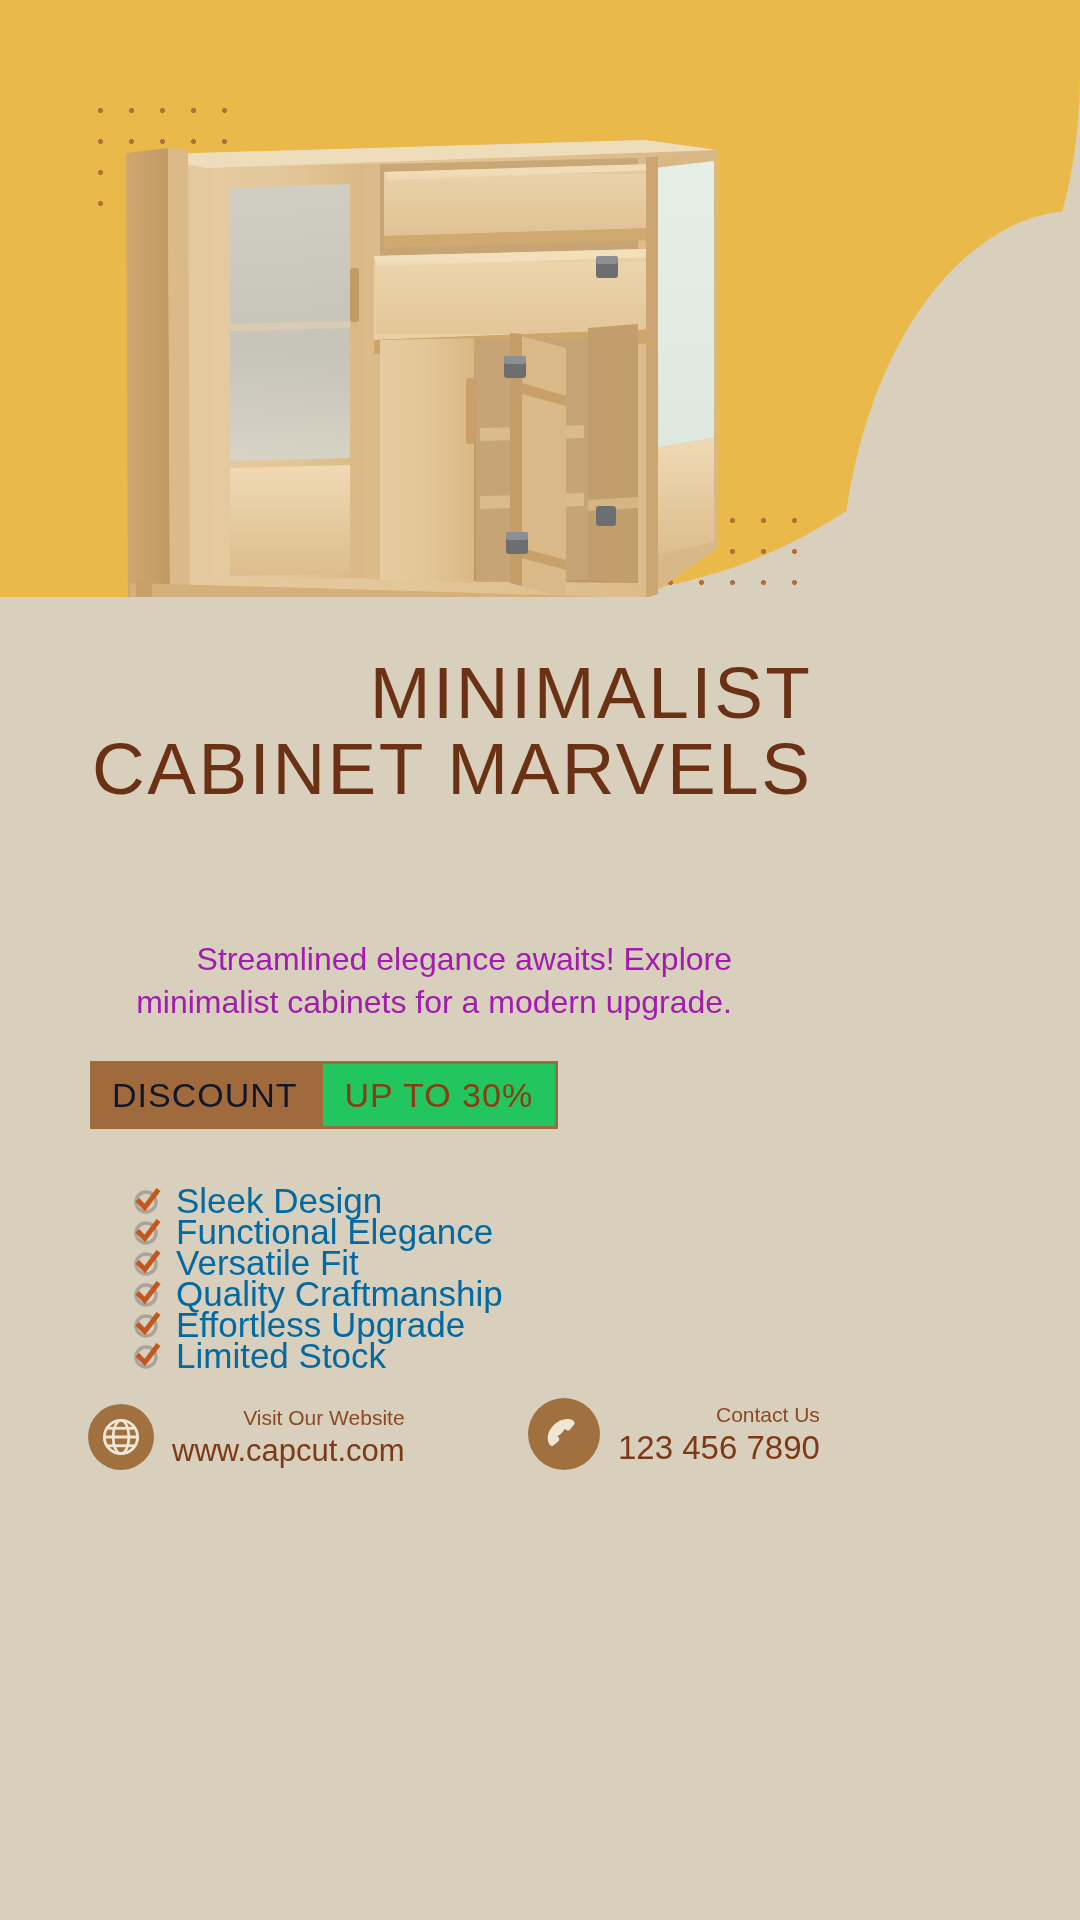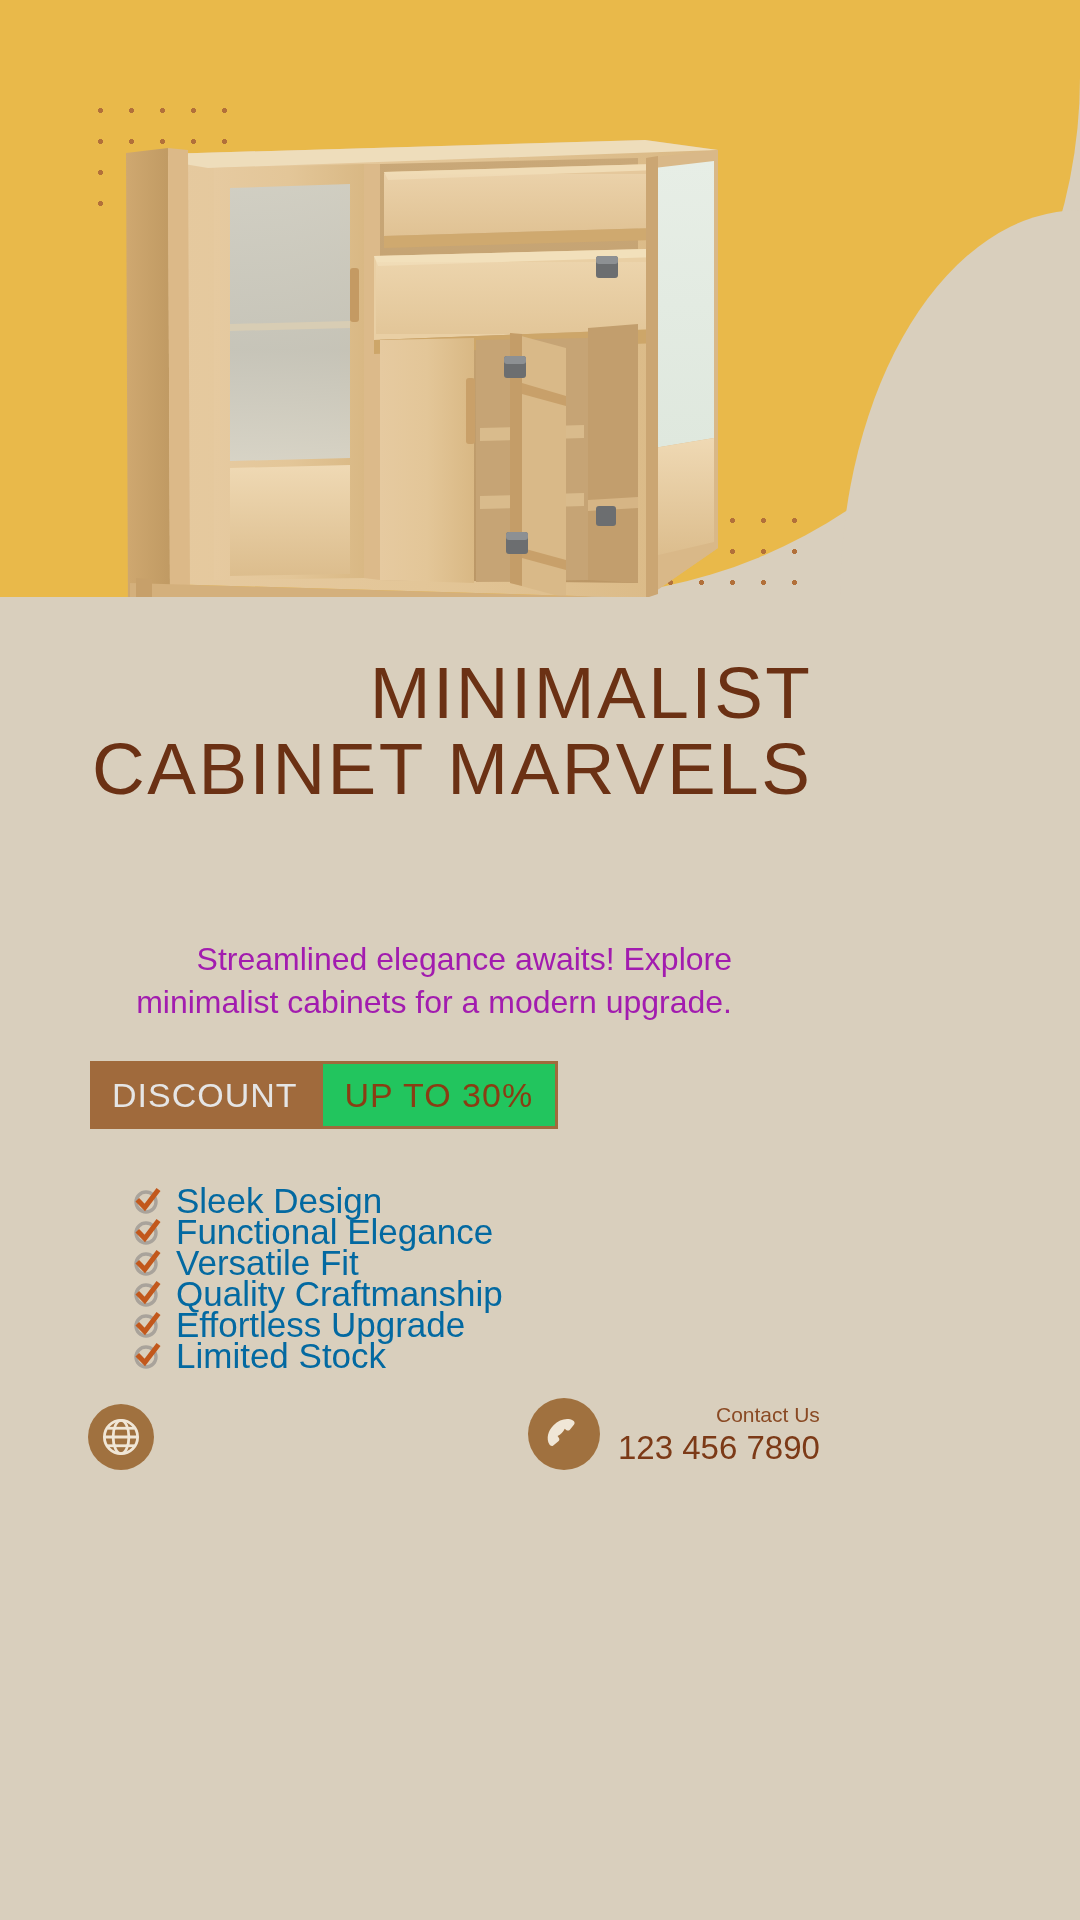--- a/index.html
+++ b/index.html
@@ -106,21 +106,21 @@
   
   .discount{
     position:absolute;
     left:90px; top:464px;
     display:flex;
     align-items:stretch;
     height:68px;
   }
   .disc-left{
     background:#a06a3c;
-    color:#e5e5e5;
+    color:#0f172a;
     font-size:34px;
     letter-spacing:1px;
     display:flex; align-items:center;
     padding:0 22px;
     font-weight:400;
   }
   .disc-right{
     border:3px solid #a06a3c;
     background:#22c55e;
     color:#8a3d13;
@@ -384,20 +384,24 @@
       <div class="fcol web">
         <div class="circ">
           <svg viewBox="0 0 48 48" xmlns="http://www.w3.org/2000/svg">
             <circle cx="24" cy="24" r="19" fill="none" stroke="#f0e6d6" stroke-width="3.2"></circle>
             <ellipse cx="24" cy="24" rx="9" ry="19" fill="none" stroke="#f0e6d6" stroke-width="3.2"></ellipse>
             <line x1="5" y1="24" x2="43" y2="24" stroke="#f0e6d6" stroke-width="3.2"></line>
             <line x1="8.5" y1="14" x2="39.5" y2="14" stroke="#f0e6d6" stroke-width="3.2"></line>
             <line x1="8.5" y1="34" x2="39.5" y2="34" stroke="#f0e6d6" stroke-width="3.2"></line>
           </svg>
         </div>
+        <div class="ftext">
+          <div class="fsmall">Visit Our Website</div>
+          <div class="fbig">www.capcut.com</div>
+        </div>
       </div>
 
       <div class="fcol tel">
         <div class="circ">
           <svg viewBox="0 0 48 48" xmlns="http://www.w3.org/2000/svg">
             <path d="M35 10c-2 -1 -4 0 -5.5 1.6l-4.2 4.6c-1.3 1.4 -1.2 3.3 0 4.6l3.4 3.4c-2.1 3.6 -5.1 6.6 -8.7 8.7l-3.4 -3.4c-1.3 -1.3 -3.2 -1.4 -4.6 -0.1l-4.6 4.2C5.9 35.1 5 37.1 6 39.1c0 0 -1.6 -3.4 -1.6 -3.4" fill="none"></path>
             <path d="M33.8 9.4c1.7 1 2.3 2.9 1.2 4.3l-4.6 5.6c-1 1.2 -2.8 1.3 -4 0.3l-1.6 -1.3c-1.6 3.4 -4.4 6.3 -7.8 8l1.3 1.7c1 1.2 0.8 3 -0.4 4l-5.6 4.5c-1.4 1.1 -3.3 0.5 -4.3 -1.2 -3.6 -6 -1.6 -14.6 4.6 -20.8C19 8.2 27.7 5.9 33.8 9.4z" fill="#f0e6d6"></path>
           </svg>
         </div>
         <div class="ftext">

